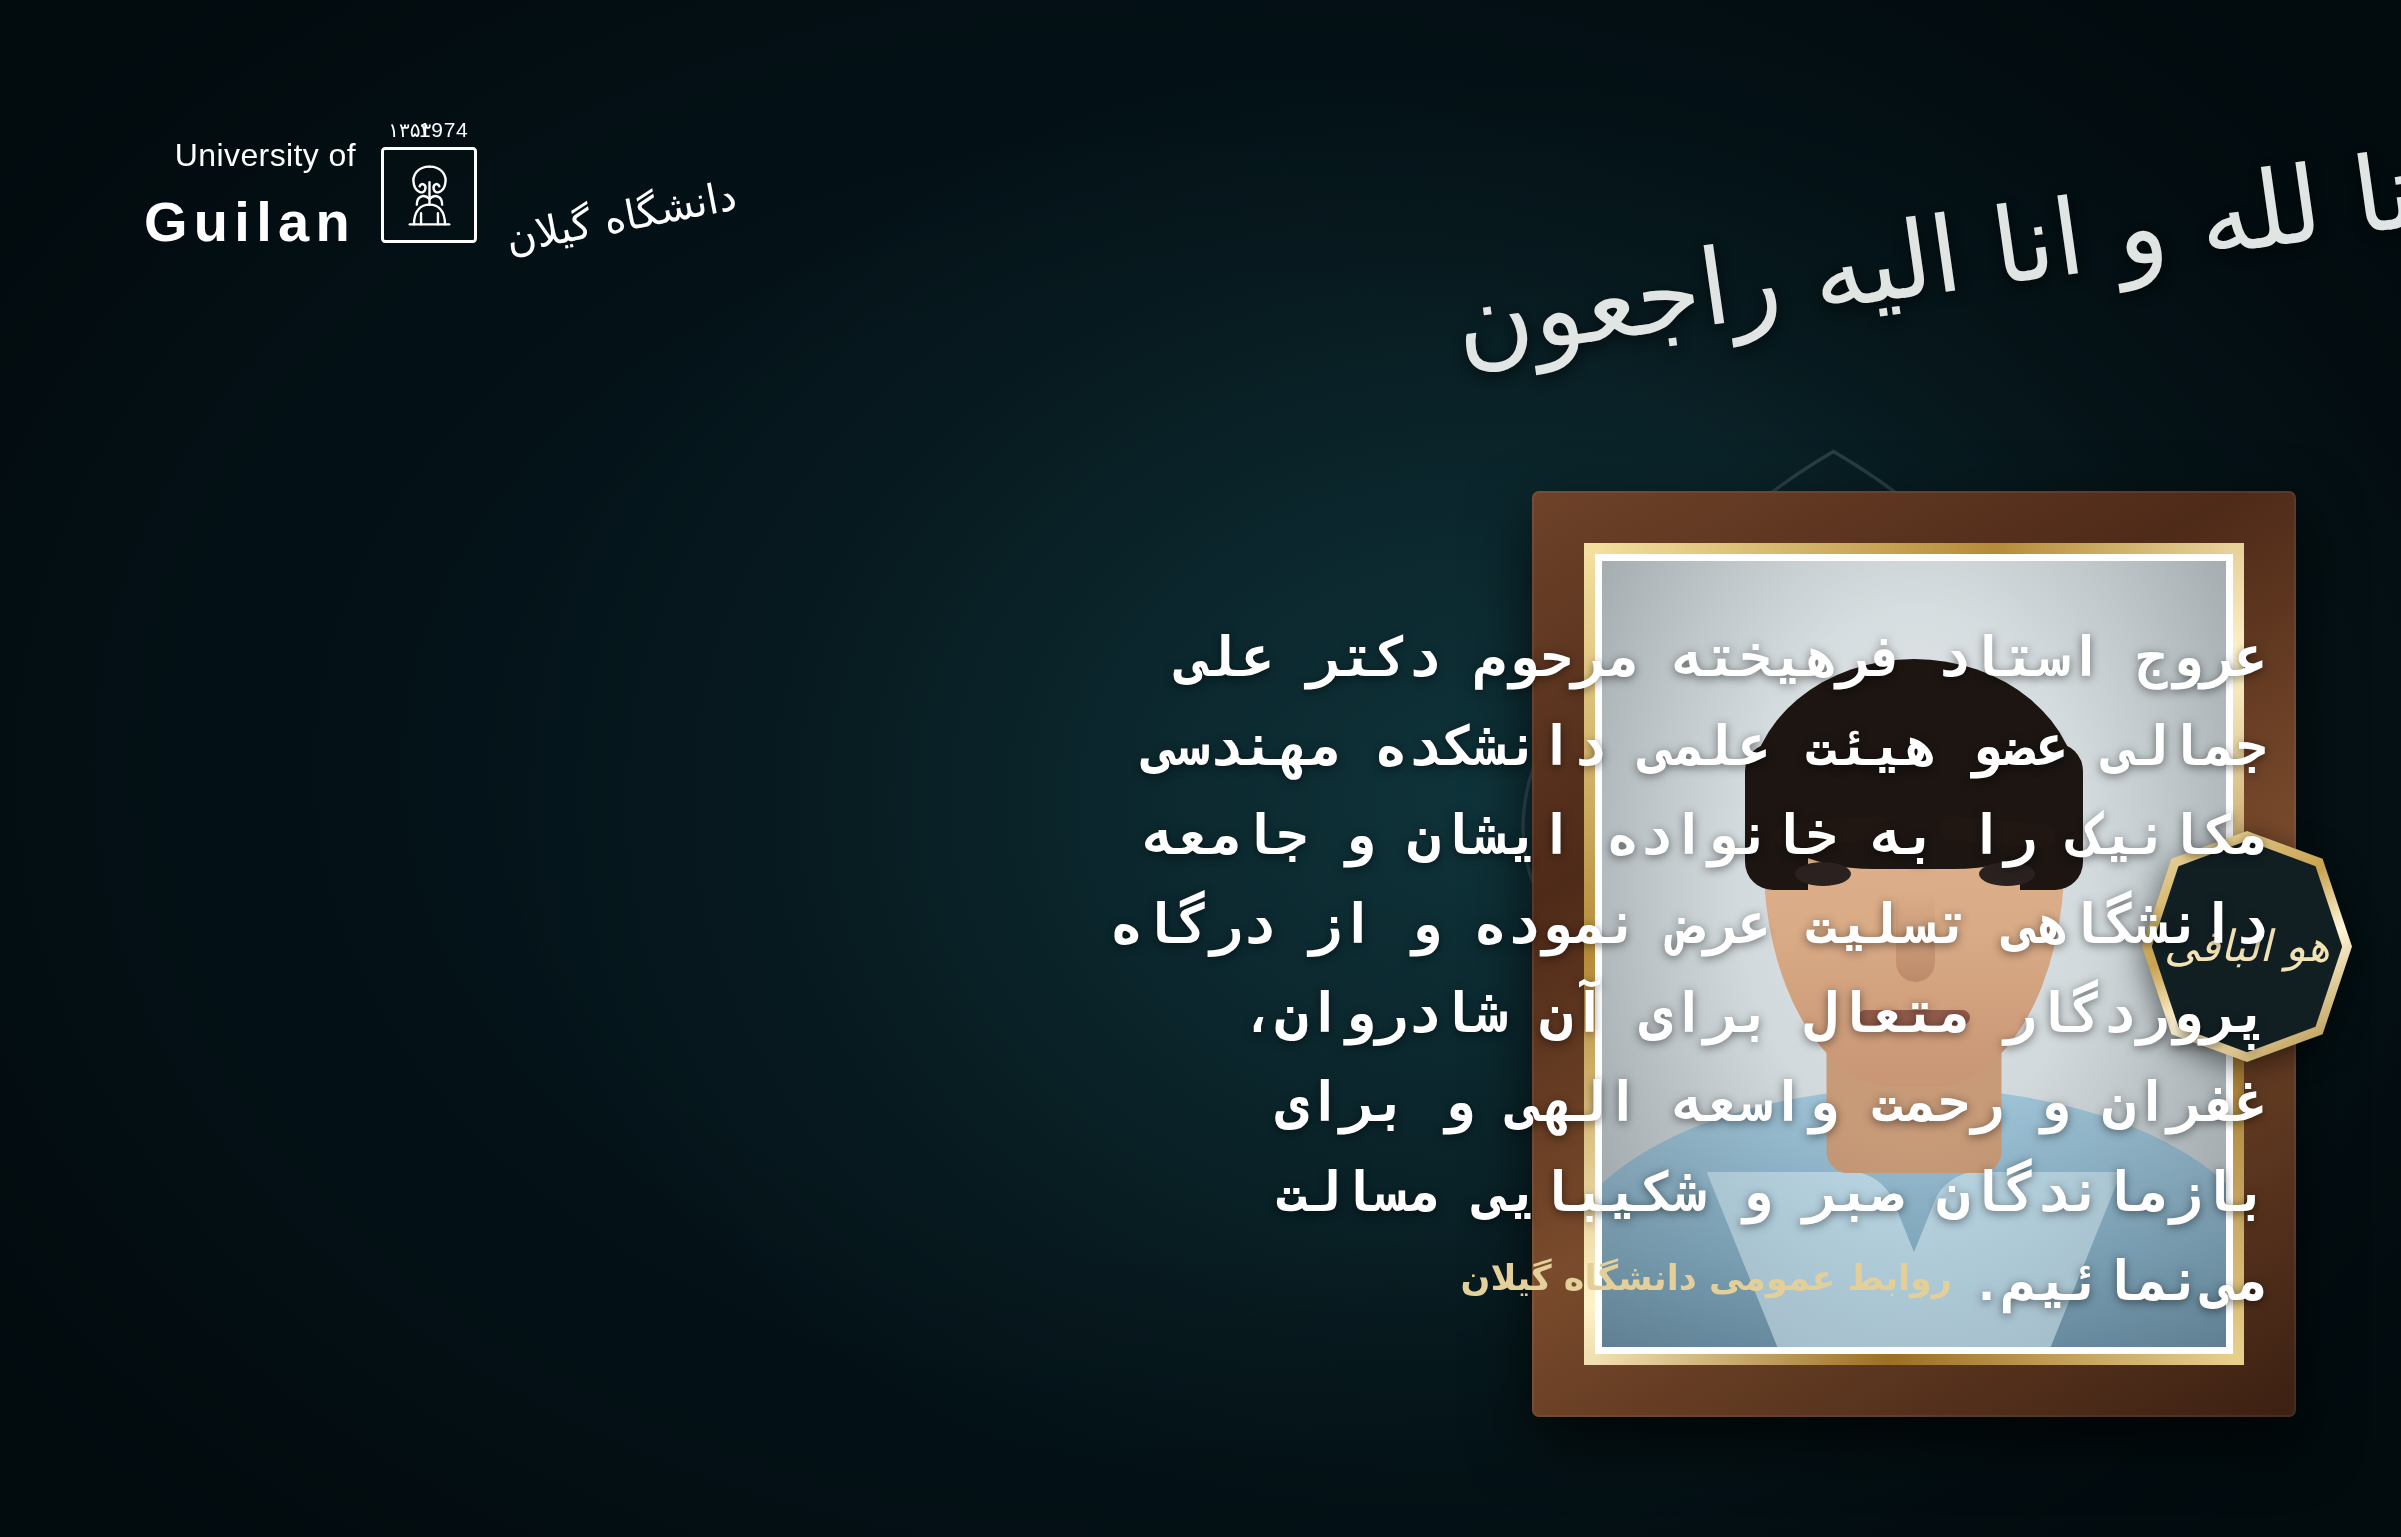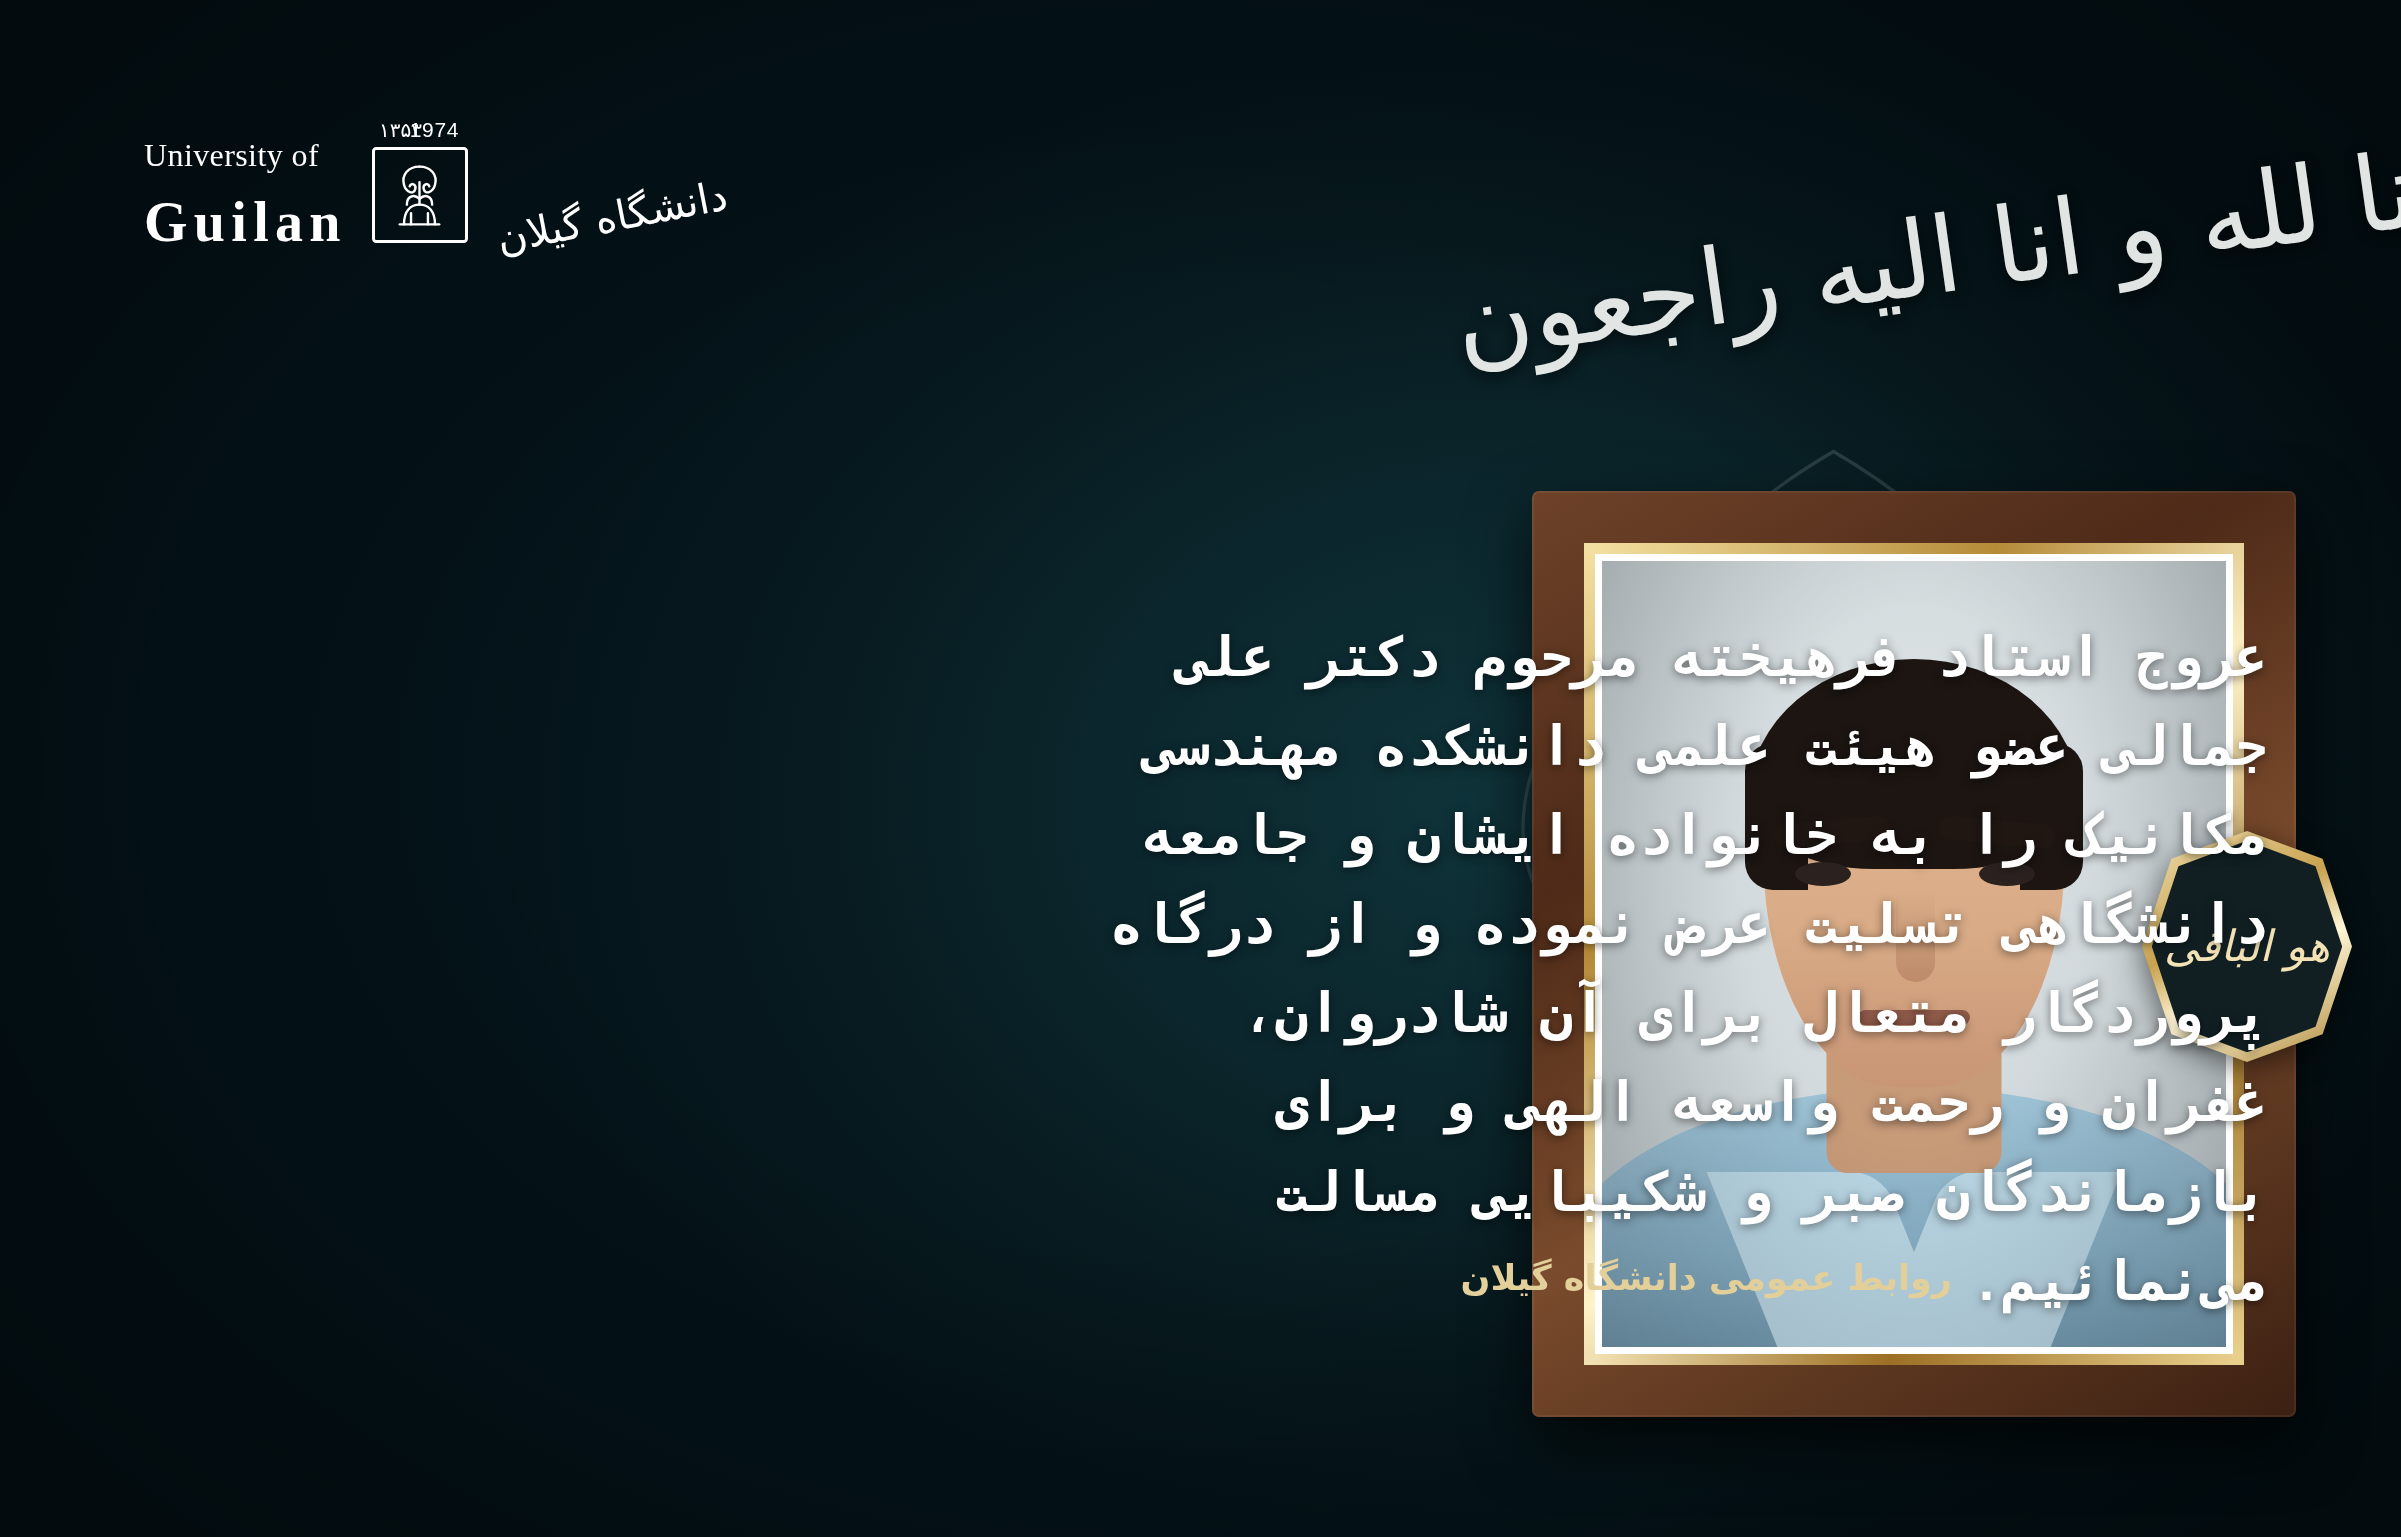--- a/index.html
+++ b/index.html
@@ -36,23 +36,23 @@
     top: 139px;
     left: 144px;
     display: flex;
     flex-direction: row;
     align-items: center;
     gap: 25px;
     direction: ltr;
   }
   .logo-latin {
     color: #ffffff;
-    text-align: left;
+    text-align: right;
     line-height: 1.05;
-    font-family: Liberation Serif, serif;
+    font-family: Liberation Sans, sans-serif;
   }
   .logo-latin .l1 {
     font-size: 32px;
     letter-spacing: 0.4px;
     font-weight: 400;
   }
   .logo-latin .l2 {
     font-size: 56px;
     font-weight: 700;
     letter-spacing: 6.3px;

